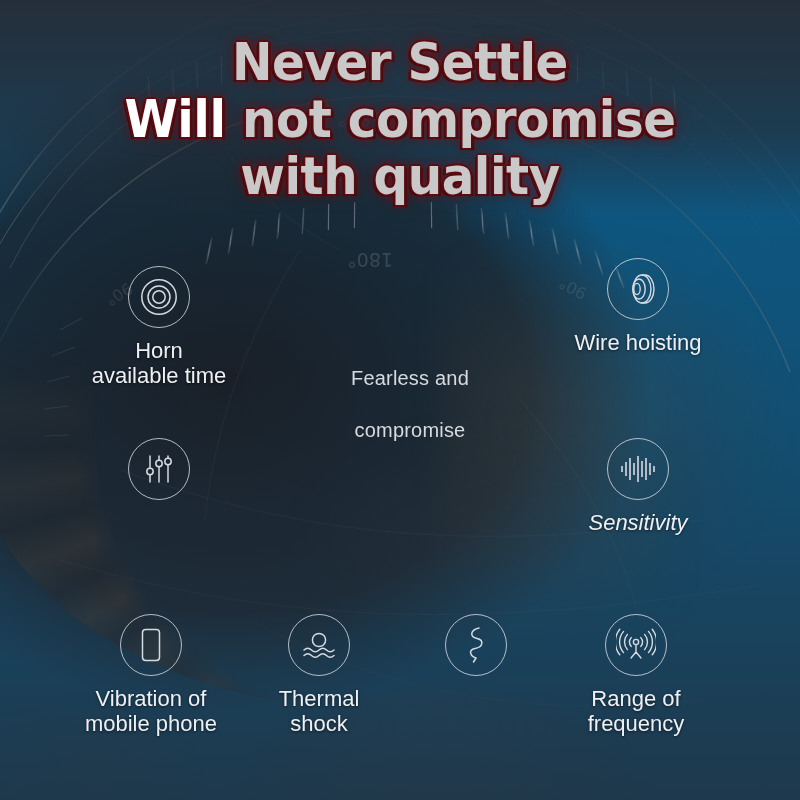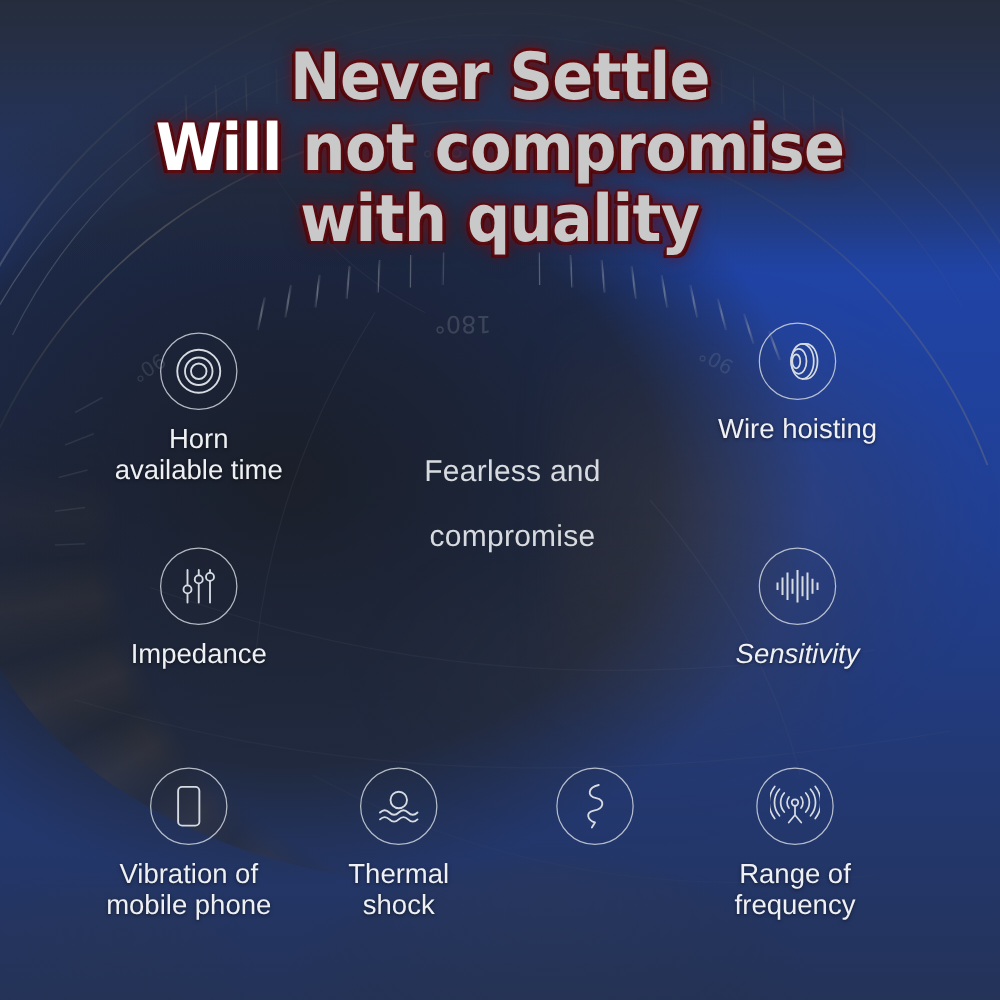--- a/index.html
+++ b/index.html
@@ -9,21 +9,21 @@
     height: 800px;
     overflow: hidden;
     background: #262b34;
     font-family: "Liberation Sans", "DejaVu Sans", sans-serif;
   }
 
   #poster {
     position: relative;
     width: 800px;
     height: 800px;
-    background: #1d4ed8;
+    background: #0369a1;
     overflow: hidden;
   }
 
   
   .bg-layer { position:absolute; inset:0; overflow:hidden; }
 
   
   .bezel-disc {
     position:absolute;
     left:-220px; top:40px;
@@ -136,21 +136,21 @@
        0 0 18px rgba(110,14,20,.6);
   }
   .headline .lead { color:#ffffff; }
 
   
   .tagline {
     position:absolute;
     left:270px; width:280px; top:352px;
     text-align:center;
     color:#d7dade;
-    font-size:24px;
+    font-size:20px;
     line-height:52px;
     font-weight:400;
     letter-spacing:.2px;
   }
 
   
   .feature { position:absolute; text-align:center; }
 
   .icon-circle {
     width:62px; height:62px;
@@ -336,21 +336,20 @@
           <line x1="8" y1="23" x2="8" y2="30"></line>
           <circle cx="8" cy="19.5" r="3.2"></circle>
           <line x1="17" y1="4" x2="17" y2="8"></line>
           <line x1="17" y1="15" x2="17" y2="30"></line>
           <circle cx="17" cy="11.5" r="3.2"></circle>
           <line x1="26" y1="4" x2="26" y2="6"></line>
           <line x1="26" y1="13" x2="26" y2="30"></line>
           <circle cx="26" cy="9.5" r="3.2"></circle>
         </svg>
       </div>
-      <div class="feature-label">Impedance</div>
     </div>
 
     <div class="feature f-sensitivity">
       <div class="icon-circle">
         <svg width="36" height="30" viewBox="0 0 36 30" stroke="#d6dbe2" stroke-width="1.6" stroke-linecap="butt">
           <line x1="2" y1="12" x2="2" y2="18"></line>
           <line x1="6" y1="8" x2="6" y2="22"></line>
           <line x1="10" y1="4" x2="10" y2="26"></line>
           <line x1="14" y1="9" x2="14" y2="21"></line>
           <line x1="18" y1="2" x2="18" y2="28"></line>

